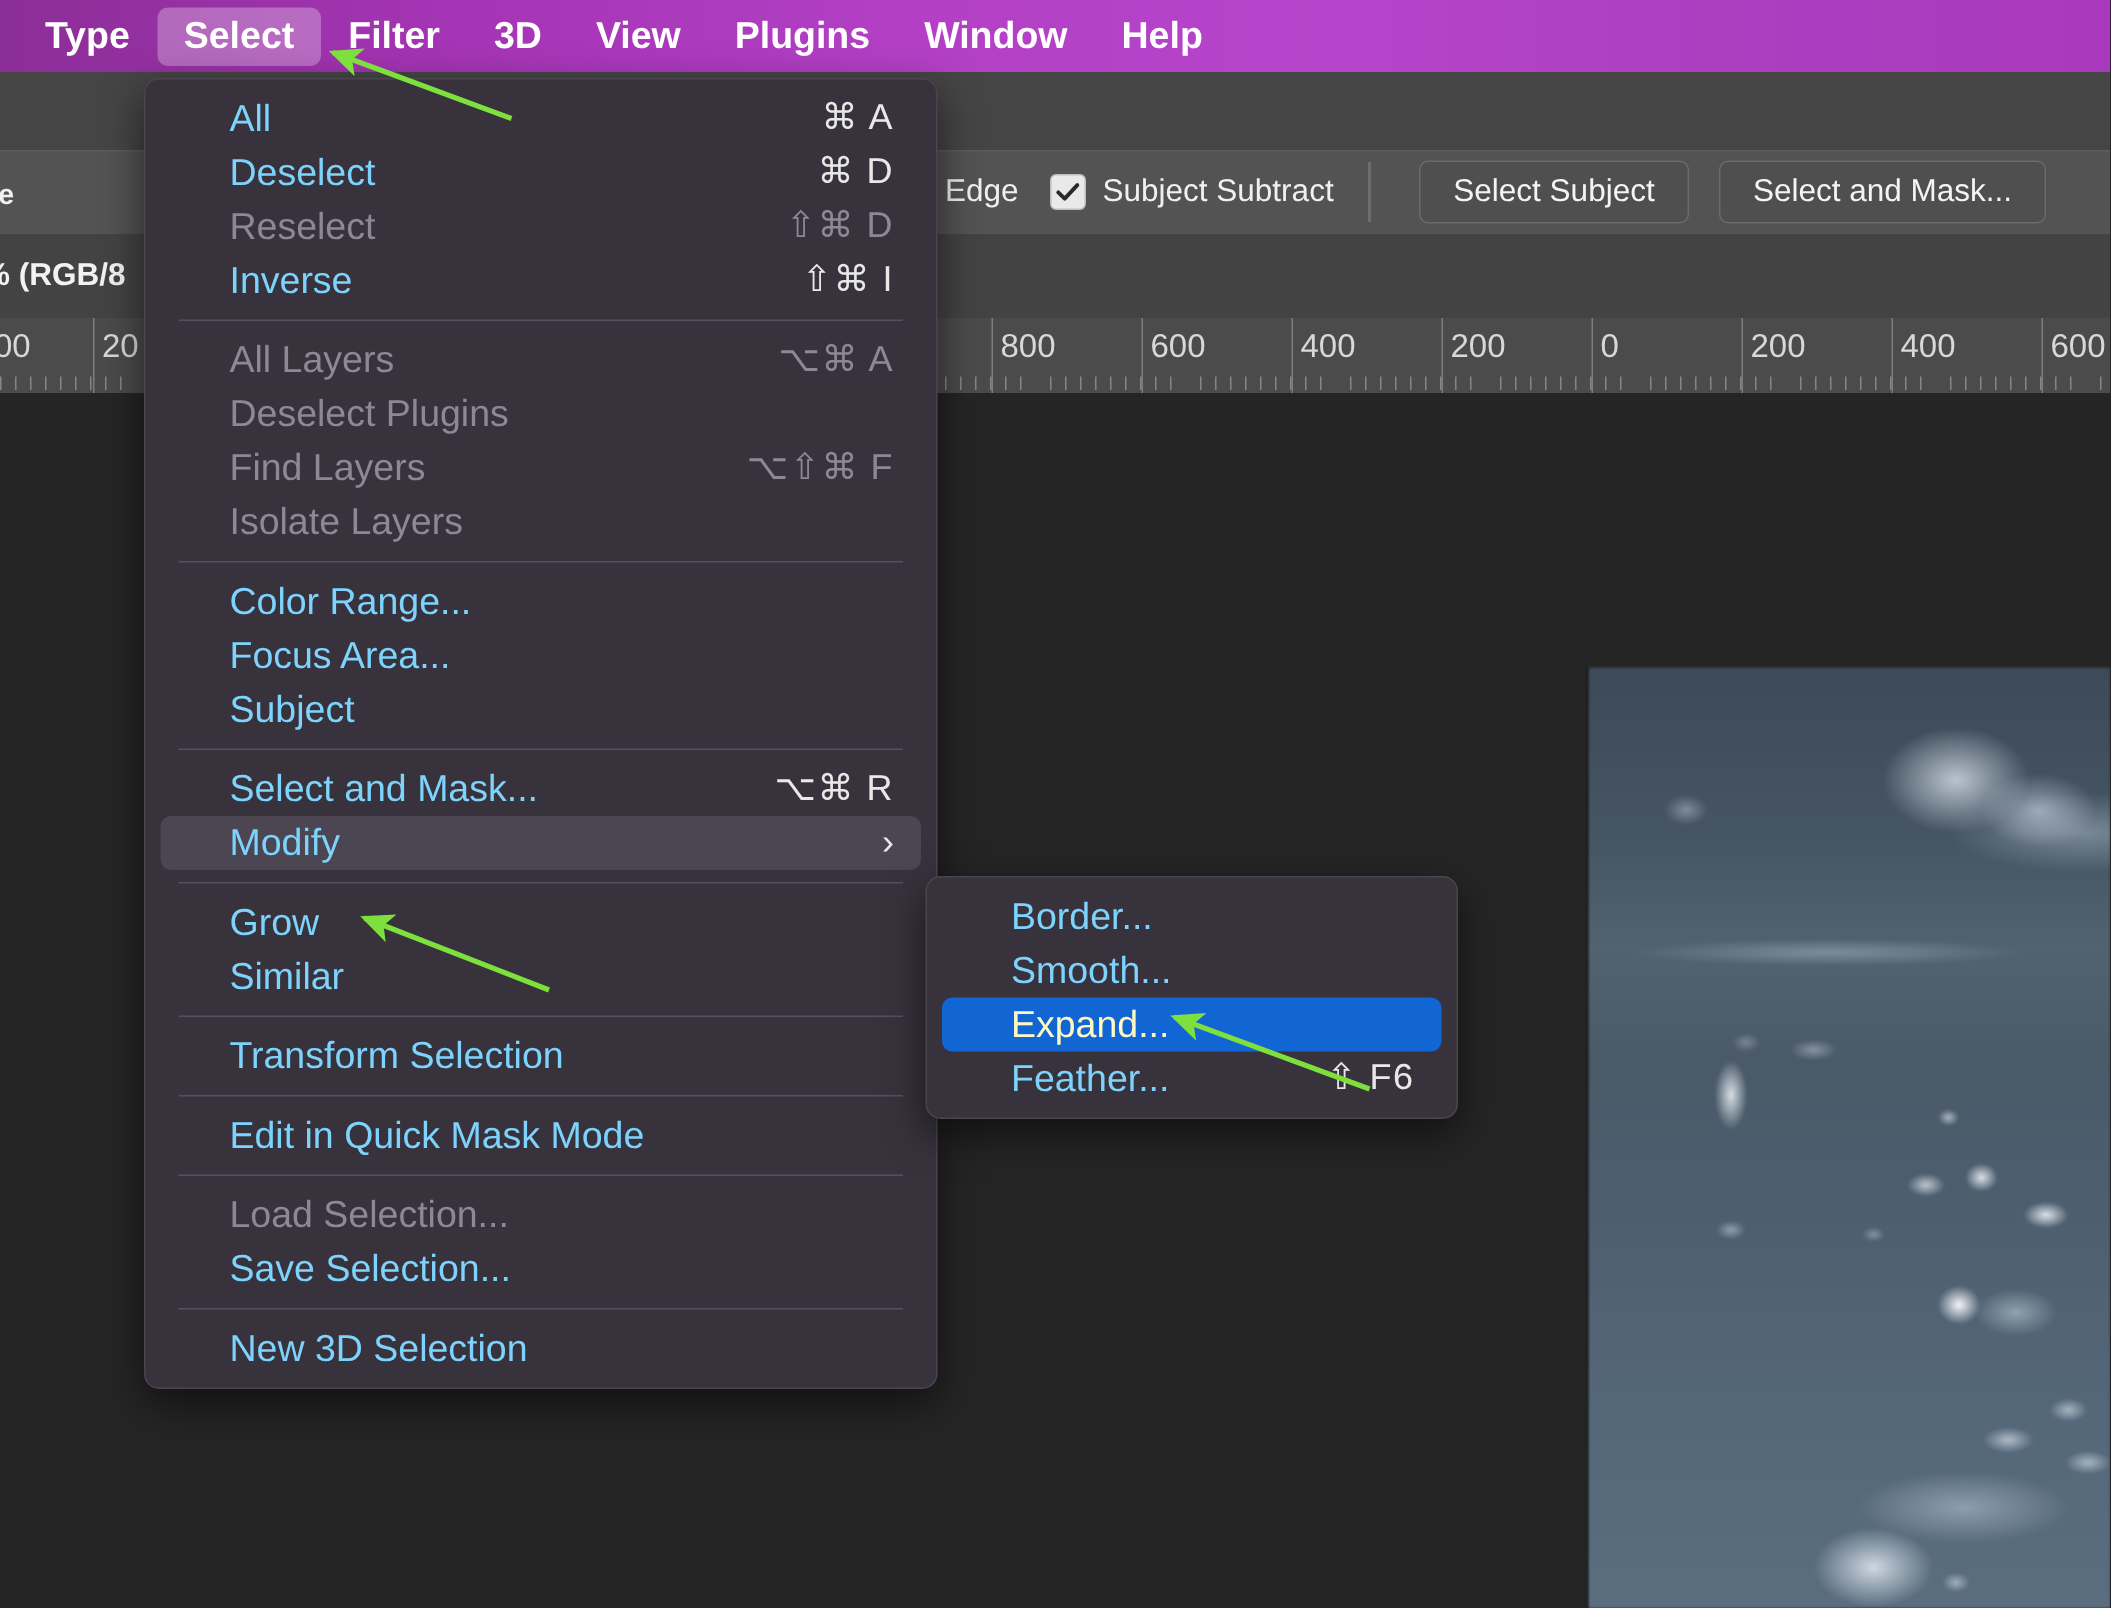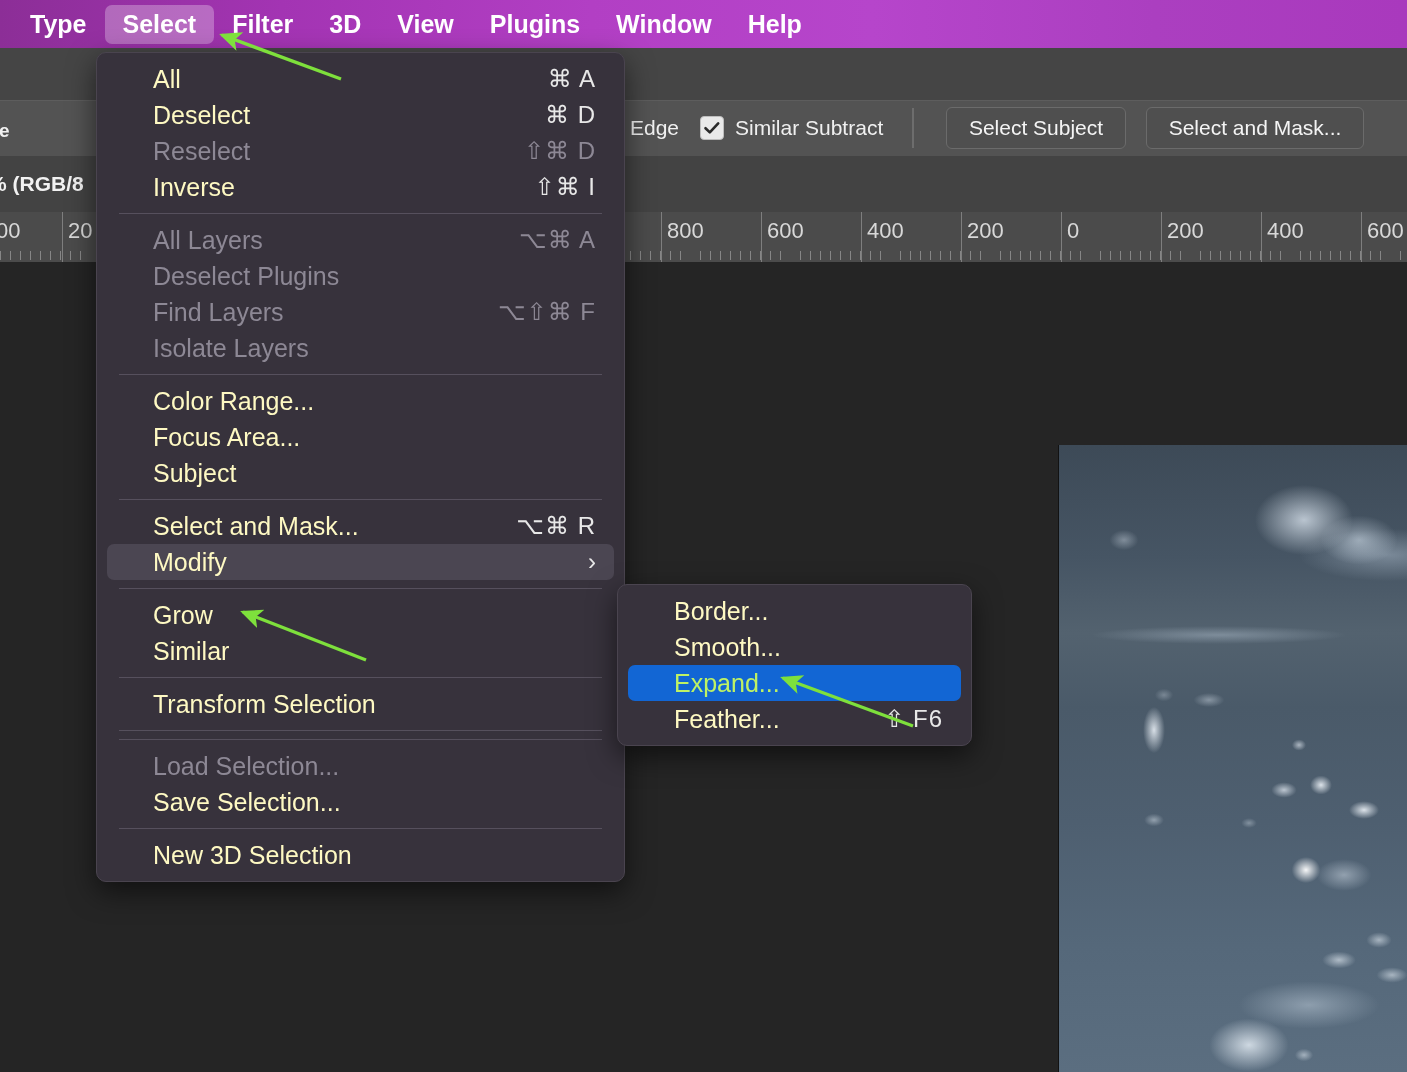--- a/index.html
+++ b/index.html
@@ -172,38 +172,38 @@
     display: flex;
     align-items: center;
     height: 36px;
     padding: 0 18px 0 12px;
     margin: 0 10px;
     border-radius: 7px;
     box-sizing: border-box;
   }
   .menu-row .label {
     font-size: 25px;
-    color: #fef9c3;
+    color: #7dd3fc;
     white-space: nowrap;
     line-height: 1;
     padding-left: 34px;
   }
   .menu-row.disabled .label { color: #8d8895; }
   .menu-row .shortcut {
     margin-left: auto;
     font-size: 24px;
     color: #e8e8e8;
     white-space: nowrap;
     letter-spacing: 1px;
     line-height: 1;
   }
   .menu-row.disabled .shortcut { color: #8d8895; }
   .menu-row.hl-gray { background: #4b4652; }
   .menu-row.hl-blue { background: #1266d4; }
-  .menu-row.hl-blue .label { color: #bef264; }
+  .menu-row.hl-blue .label { color: #fef9c3; }
   .chevron {
     margin-left: auto;
     font-size: 24px;
     color: #e8e8e8;
     line-height: 1;
   }
   .menu-sep {
     height: 1px;
     background: #56505d;
     margin: 8px 22px 8px 22px;
@@ -273,21 +273,21 @@
     <div class="doc-tab-label" style="left:-12px; top:16px;">% (RGB/8</div>
   </div>
 
   <div class="opt-text" style="left:630px; top:117px;">Edge</div>
 
   <div class="opt-checkbox" style="left:700px; top:116px;">
     <svg width="22" height="22" viewBox="0 0 22 22">
       <path d="M4.5 11.2 L8.8 15.4 L17.2 6.4" stroke="#2a2a2a" stroke-width="2.6" fill="none" stroke-linecap="round" stroke-linejoin="round"></path>
     </svg>
   </div>
-  <div class="opt-text" style="left:735px; top:117px;">Similar Subtract</div>
+  <div class="opt-text" style="left:735px; top:117px;">Subject Subtract</div>
 
   <div class="opt-divider" style="left:912px; top:108px; height:40px;"></div>
 
   <div class="opt-button" style="left:946px; top:107px; width:180px;">Select Subject</div>
   <div class="opt-button" style="left:1146px; top:107px; width:218px;">Select and Mask...</div>
 
   <div class="ruler">
 
     <div class="ruler-num" style="left:-10px;">00</div>
     <div class="ruler-major" style="left:62px;"></div>
@@ -509,20 +509,23 @@
         <span class="label">Grow</span>
       </div>
       <div class="menu-row">
         <span class="label">Similar</span>
       </div>
       <div class="menu-sep"></div>
       <div class="menu-row">
         <span class="label">Transform Selection</span>
       </div>
       <div class="menu-sep"></div>
+      <div class="menu-row">
+        <span class="label">Edit in Quick Mask Mode</span>
+      </div>
       <div class="menu-sep"></div>
       <div class="menu-row disabled">
         <span class="label">Load Selection...</span>
       </div>
       <div class="menu-row">
         <span class="label">Save Selection...</span>
       </div>
       <div class="menu-sep"></div>
       <div class="menu-row">
         <span class="label">New 3D Selection</span>

